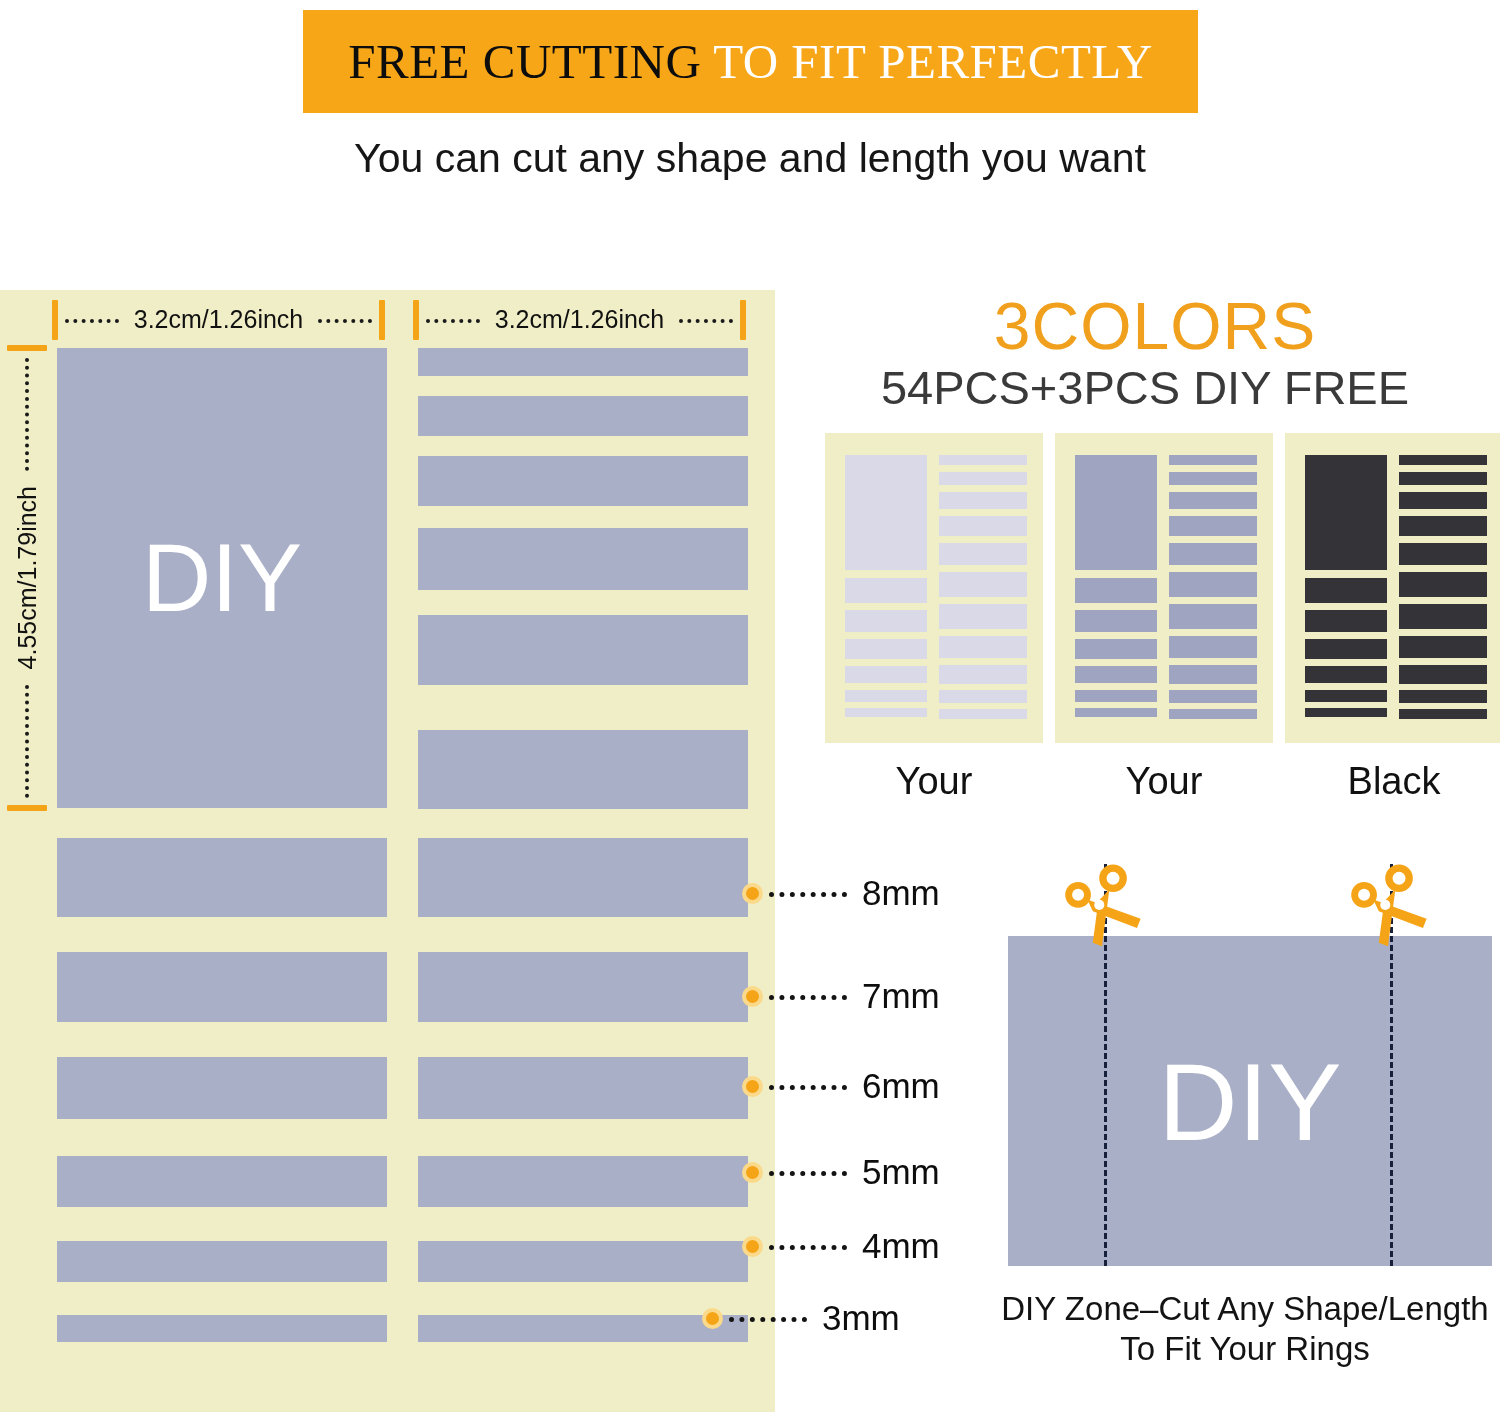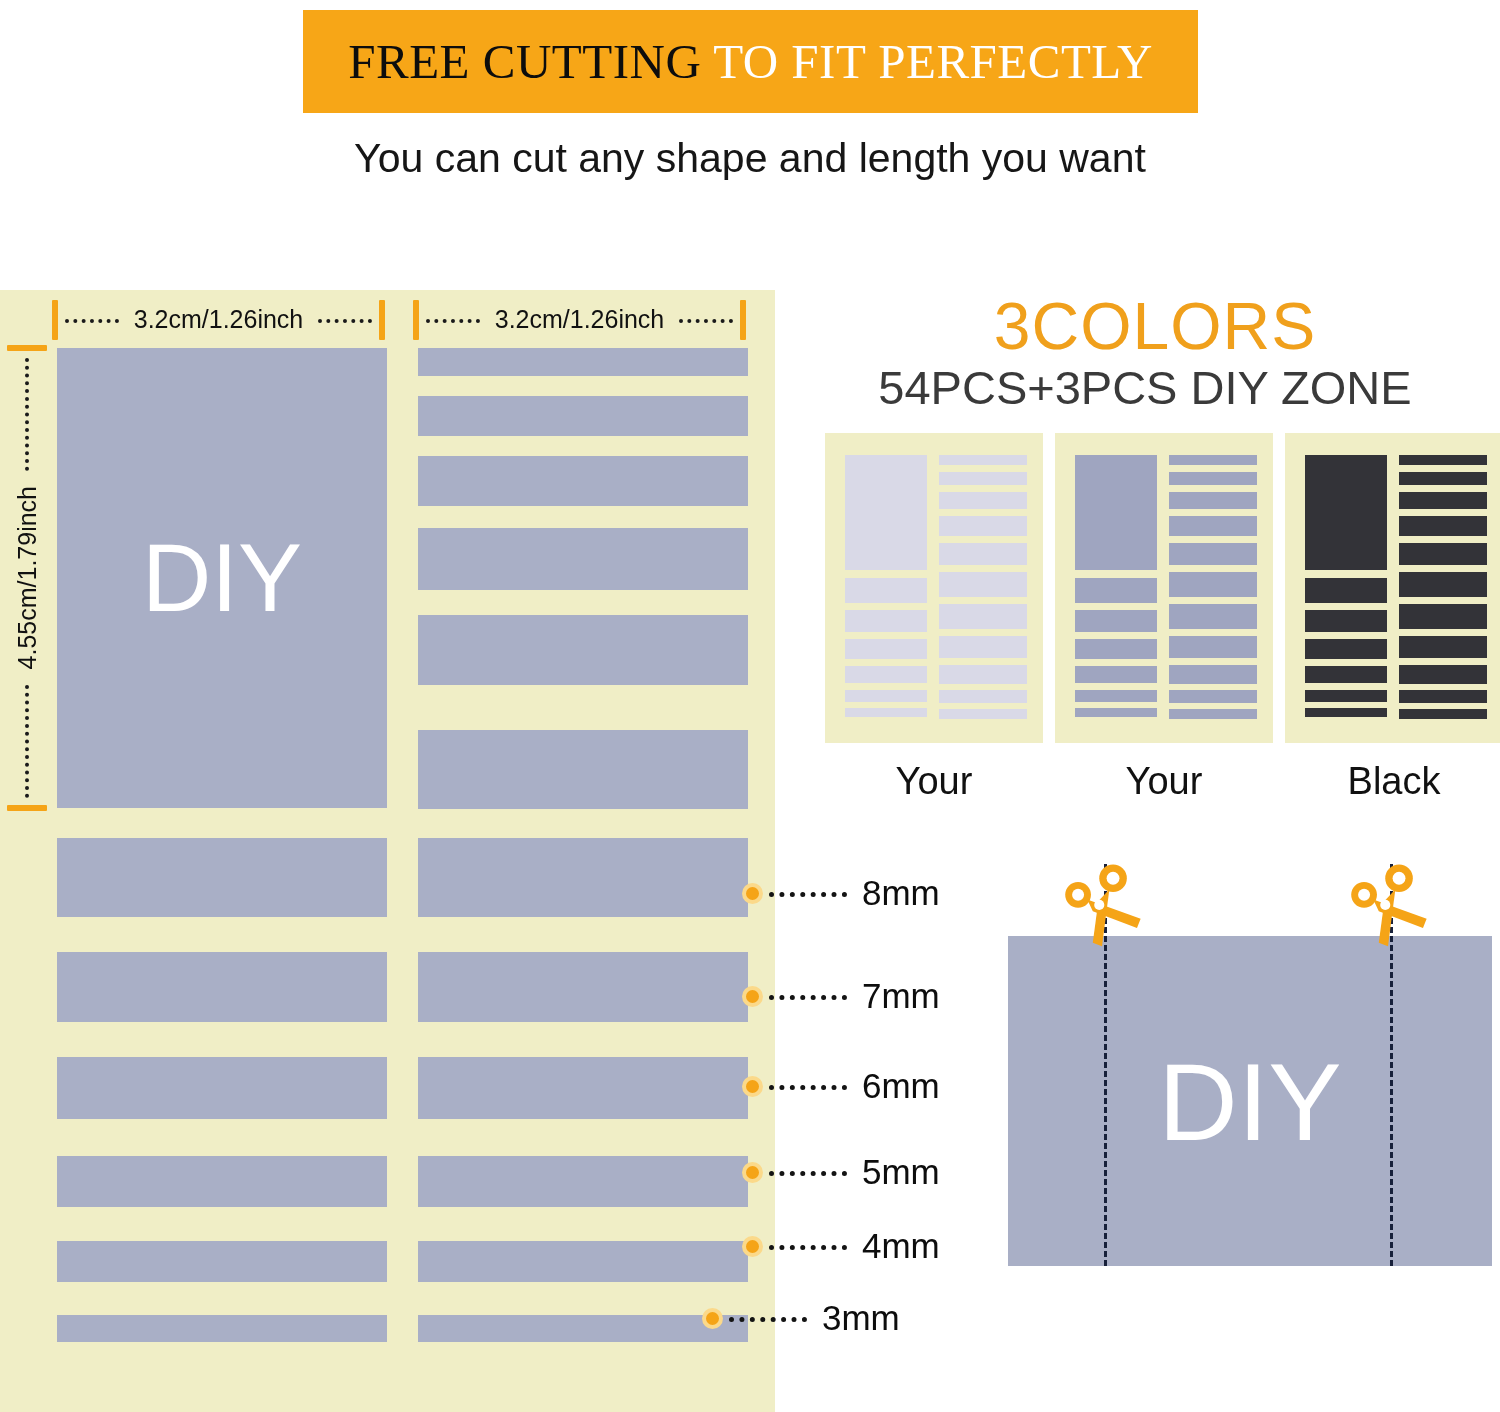--- a/index.html
+++ b/index.html
@@ -192,21 +192,21 @@
   <div class="cl-lead"></div>
   <div class="cl-label">4mm</div>
 </div>
 <div class="callout" style="left:702px;top:1303px;">
   <div class="dot"></div>
   <div class="cl-lead"></div>
   <div class="cl-label">3mm</div>
 </div>
 
 <div id="colors-title">3COLORS</div>
-<div id="colors-subtitle">54PCS+3PCS DIY ZONE</div>
+<div id="colors-subtitle">54PCS+3PCS DIY FREE</div>
 
 <div class="swatch" style="left:825px;">
   <div class="swatch-inner">
     <div style="position:absolute;left:20px;top:22px;width:82px;height:115px;background:#d9d9e7;"></div>
     <div style="position:absolute;left:20px;top:145px;width:82px;height:25px;background:#d9d9e7;"></div>
     <div style="position:absolute;left:20px;top:177px;width:82px;height:22px;background:#d9d9e7;"></div>
     <div style="position:absolute;left:20px;top:206px;width:82px;height:20px;background:#d9d9e7;"></div>
     <div style="position:absolute;left:20px;top:233px;width:82px;height:17px;background:#d9d9e7;"></div>
     <div style="position:absolute;left:20px;top:257px;width:82px;height:12px;background:#d9d9e7;"></div>
     <div style="position:absolute;left:20px;top:275px;width:82px;height:9px;background:#d9d9e7;"></div>
@@ -302,13 +302,15 @@
         <path d="M34 45 L92 66 L88 76 L40 58 Z"></path>
         <circle cx="47" cy="51" r="5.5" fill="#ffffff"></circle>
       </g>
     </svg>
   </div>
 
   <div style="position:absolute;left:0;top:0;right:0;bottom:0;display:flex;align-items:center;justify-content:center;color:#ffffff;font-size:110px;font-weight:300;">DIY</div>
 </div>
 
 <div id="diy-zone-caption">
+  <div>DIY Zone–Cut Any Shape/Length</div>
+  <div>To Fit Your Rings</div>
 </div>
 
 </body></html>

